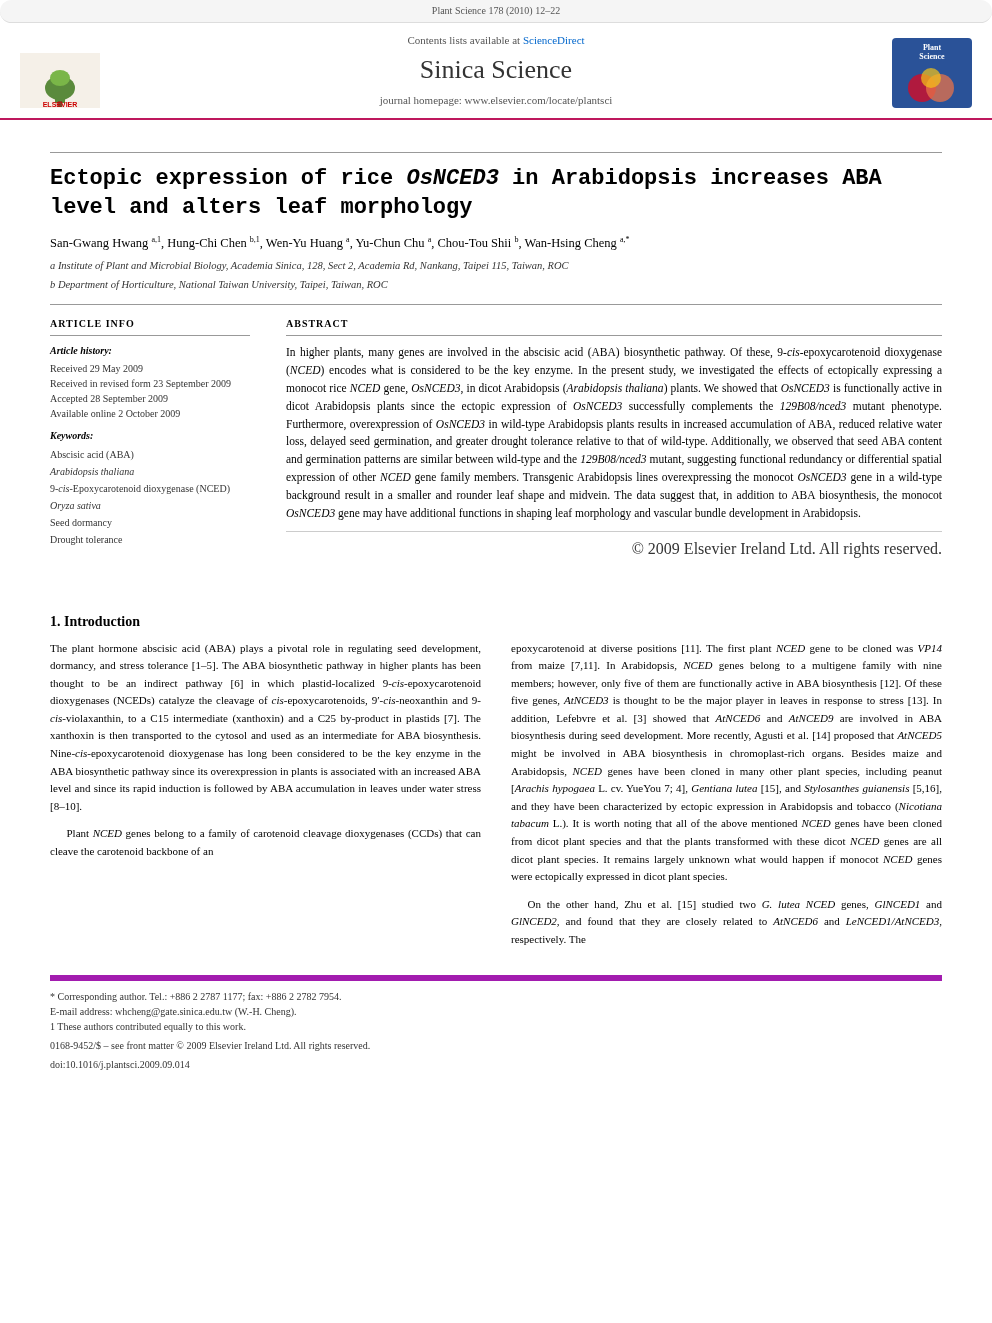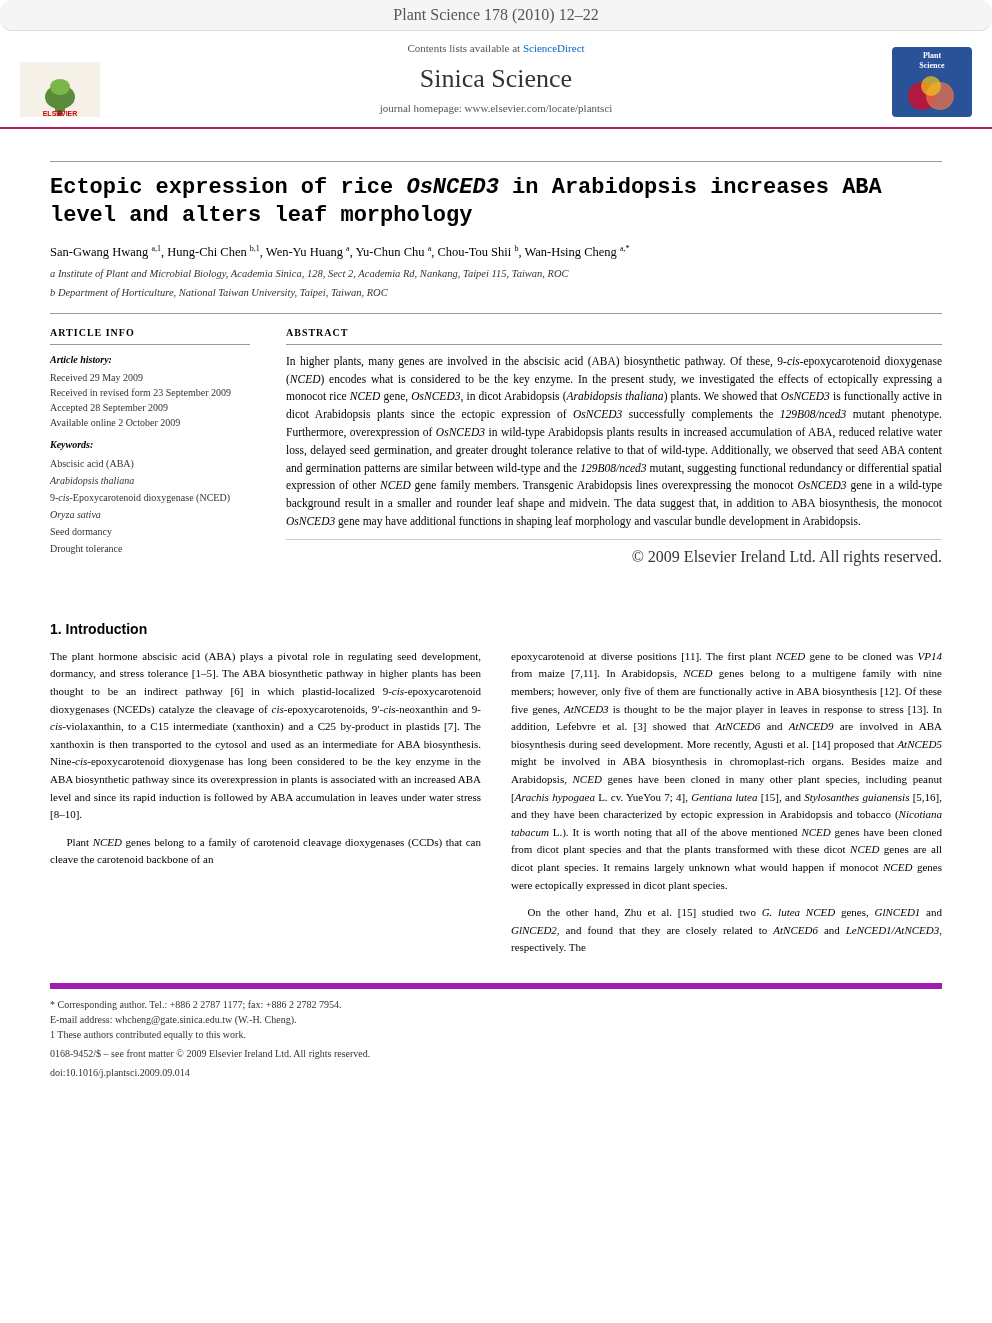--- a/index.html
+++ b/index.html
@@ -10,21 +10,21 @@
       width: 992px;
       min-height: 1323px;
       font-size: 13px;
       line-height: 1.4;
     }
     .top-bar {
       background: #f5f5f5;
       border-bottom: 1px solid #ddd;
       text-align: center;
       padding: 4px 0;
-      font-size: 16px;
+      font-size: 10px;
       color: #555;
       border-radius: 12px;
     }
     .journal-header {
       display: flex;
       align-items: flex-end;
       padding: 10px 20px;
       border-bottom: 2px solid #be185d;
       background: #fff;
     }
@@ -182,21 +182,21 @@
       padding-top: 6px;
     }
     .main-content {
       padding: 0 50px 20px 50px;
     }
     .section-heading {
       font-size: 14px;
       font-weight: bold;
       margin: 16px 0 8px 0;
       color: #000;
-      font-family: Liberation Sans, sans-serif;
+      font-family: Liberation Serif, serif;
     }
     .two-col-text {
       display: flex;
       gap: 30px;
     }
     .text-col {
       flex: 1;
       font-size: 11px;
       line-height: 1.6;
       text-align: justify;

